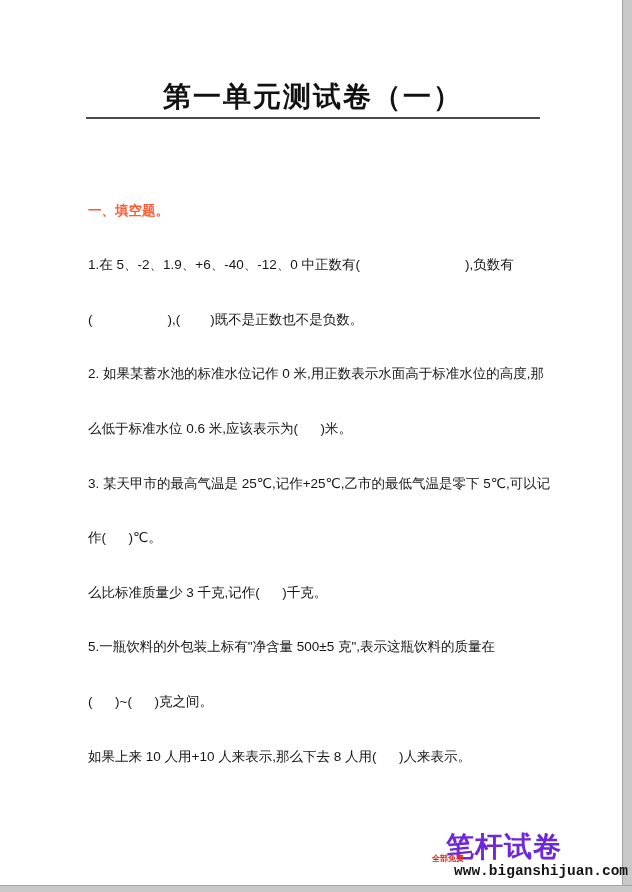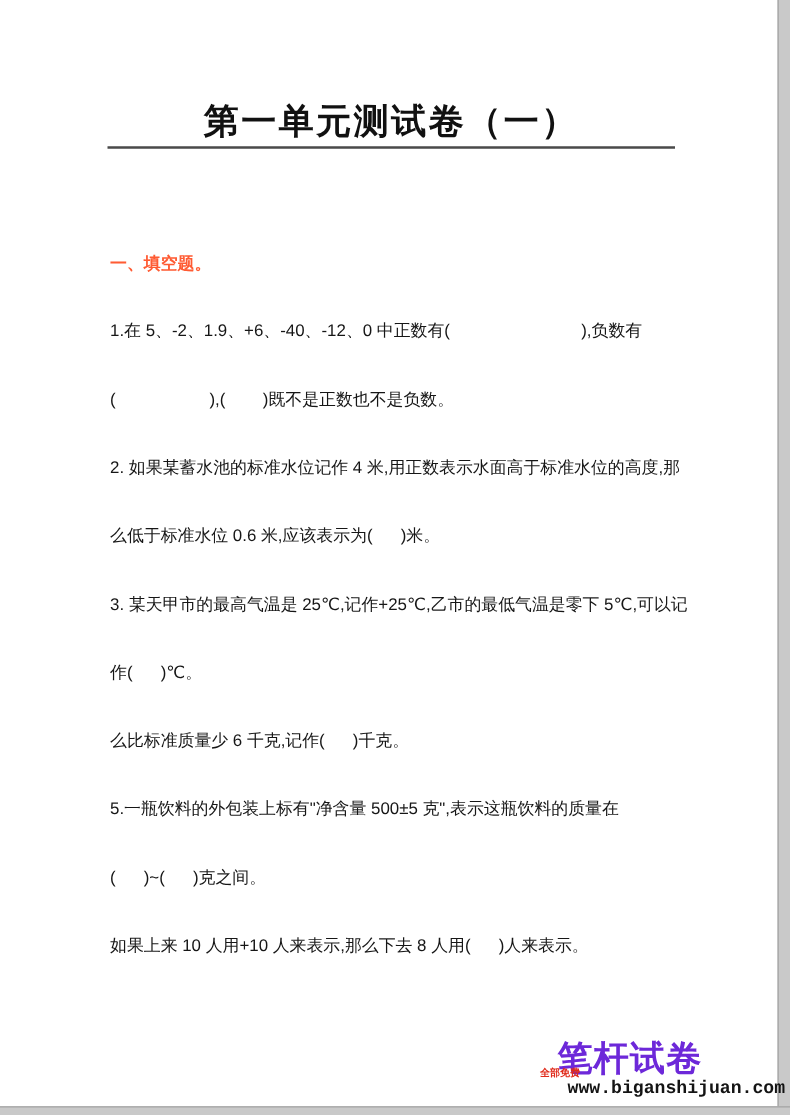--- a/index.html
+++ b/index.html
@@ -50,25 +50,25 @@
 
 <div class="titlebar">
   <h1>第一单元测试卷（一）</h1>
 </div>
 
 <div class="content">
   
   <div class="row h">一、填空题。</div>
   <div class="row">1.在 5、-2、1.9、+6、-40、-12、0 中正数有(                            ),负数有</div>
   <div class="row">(                    ),(        )既不是正数也不是负数。</div>
-  <div class="row">2. 如果某蓄水池的标准水位记作 4 米,用正数表示水面高于标准水位的高度,那</div>
+  <div class="row">2. 如果某蓄水池的标准水位记作 0 米,用正数表示水面高于标准水位的高度,那</div>
   <div class="row">么低于标准水位 0.6 米,应该表示为(      )米。</div>
   <div class="row">3. 某天甲市的最高气温是 25℃,记作+25℃,乙市的最低气温是零下 5℃,可以记</div>
   <div class="row">作(      )℃。</div>
-  <div class="row">么比标准质量少 6 千克,记作(      )千克。</div>
+  <div class="row">么比标准质量少 3 千克,记作(      )千克。</div>
   <div class="row">5.一瓶饮料的外包装上标有"净含量 500±5 克",表示这瓶饮料的质量在</div>
   <div class="row">(      )~(      )克之间。</div>
   <div class="row">如果上来 10 人用+10 人来表示,那么下去 8 人用(      )人来表示。</div>
 
   
   
   
   
   
   

